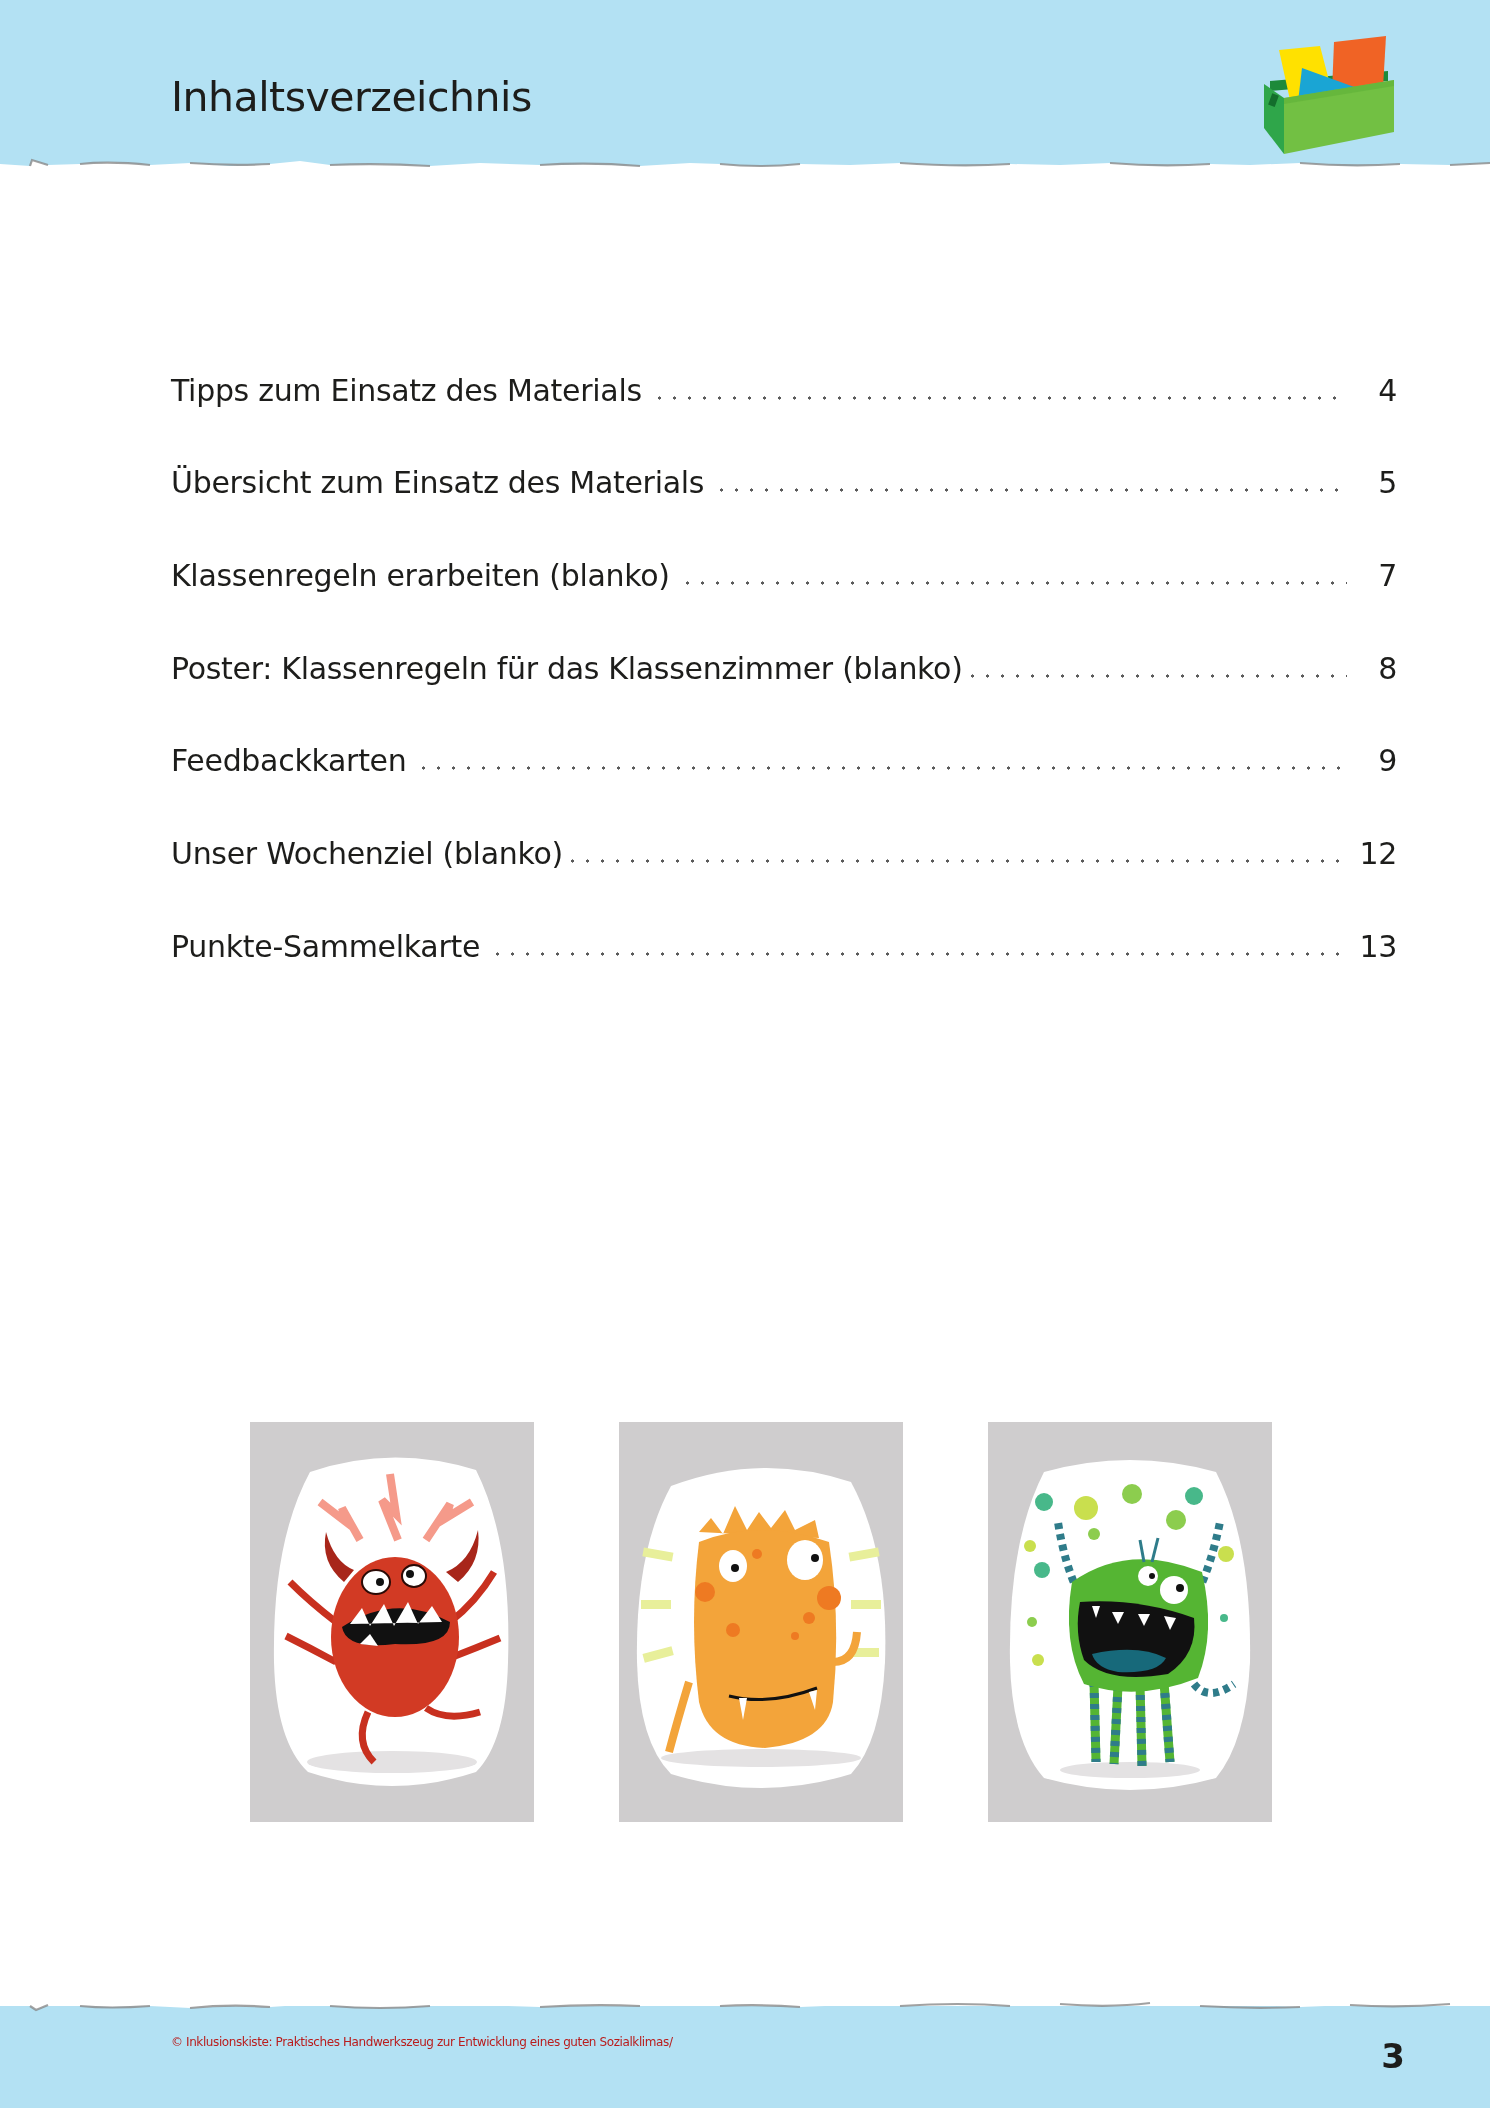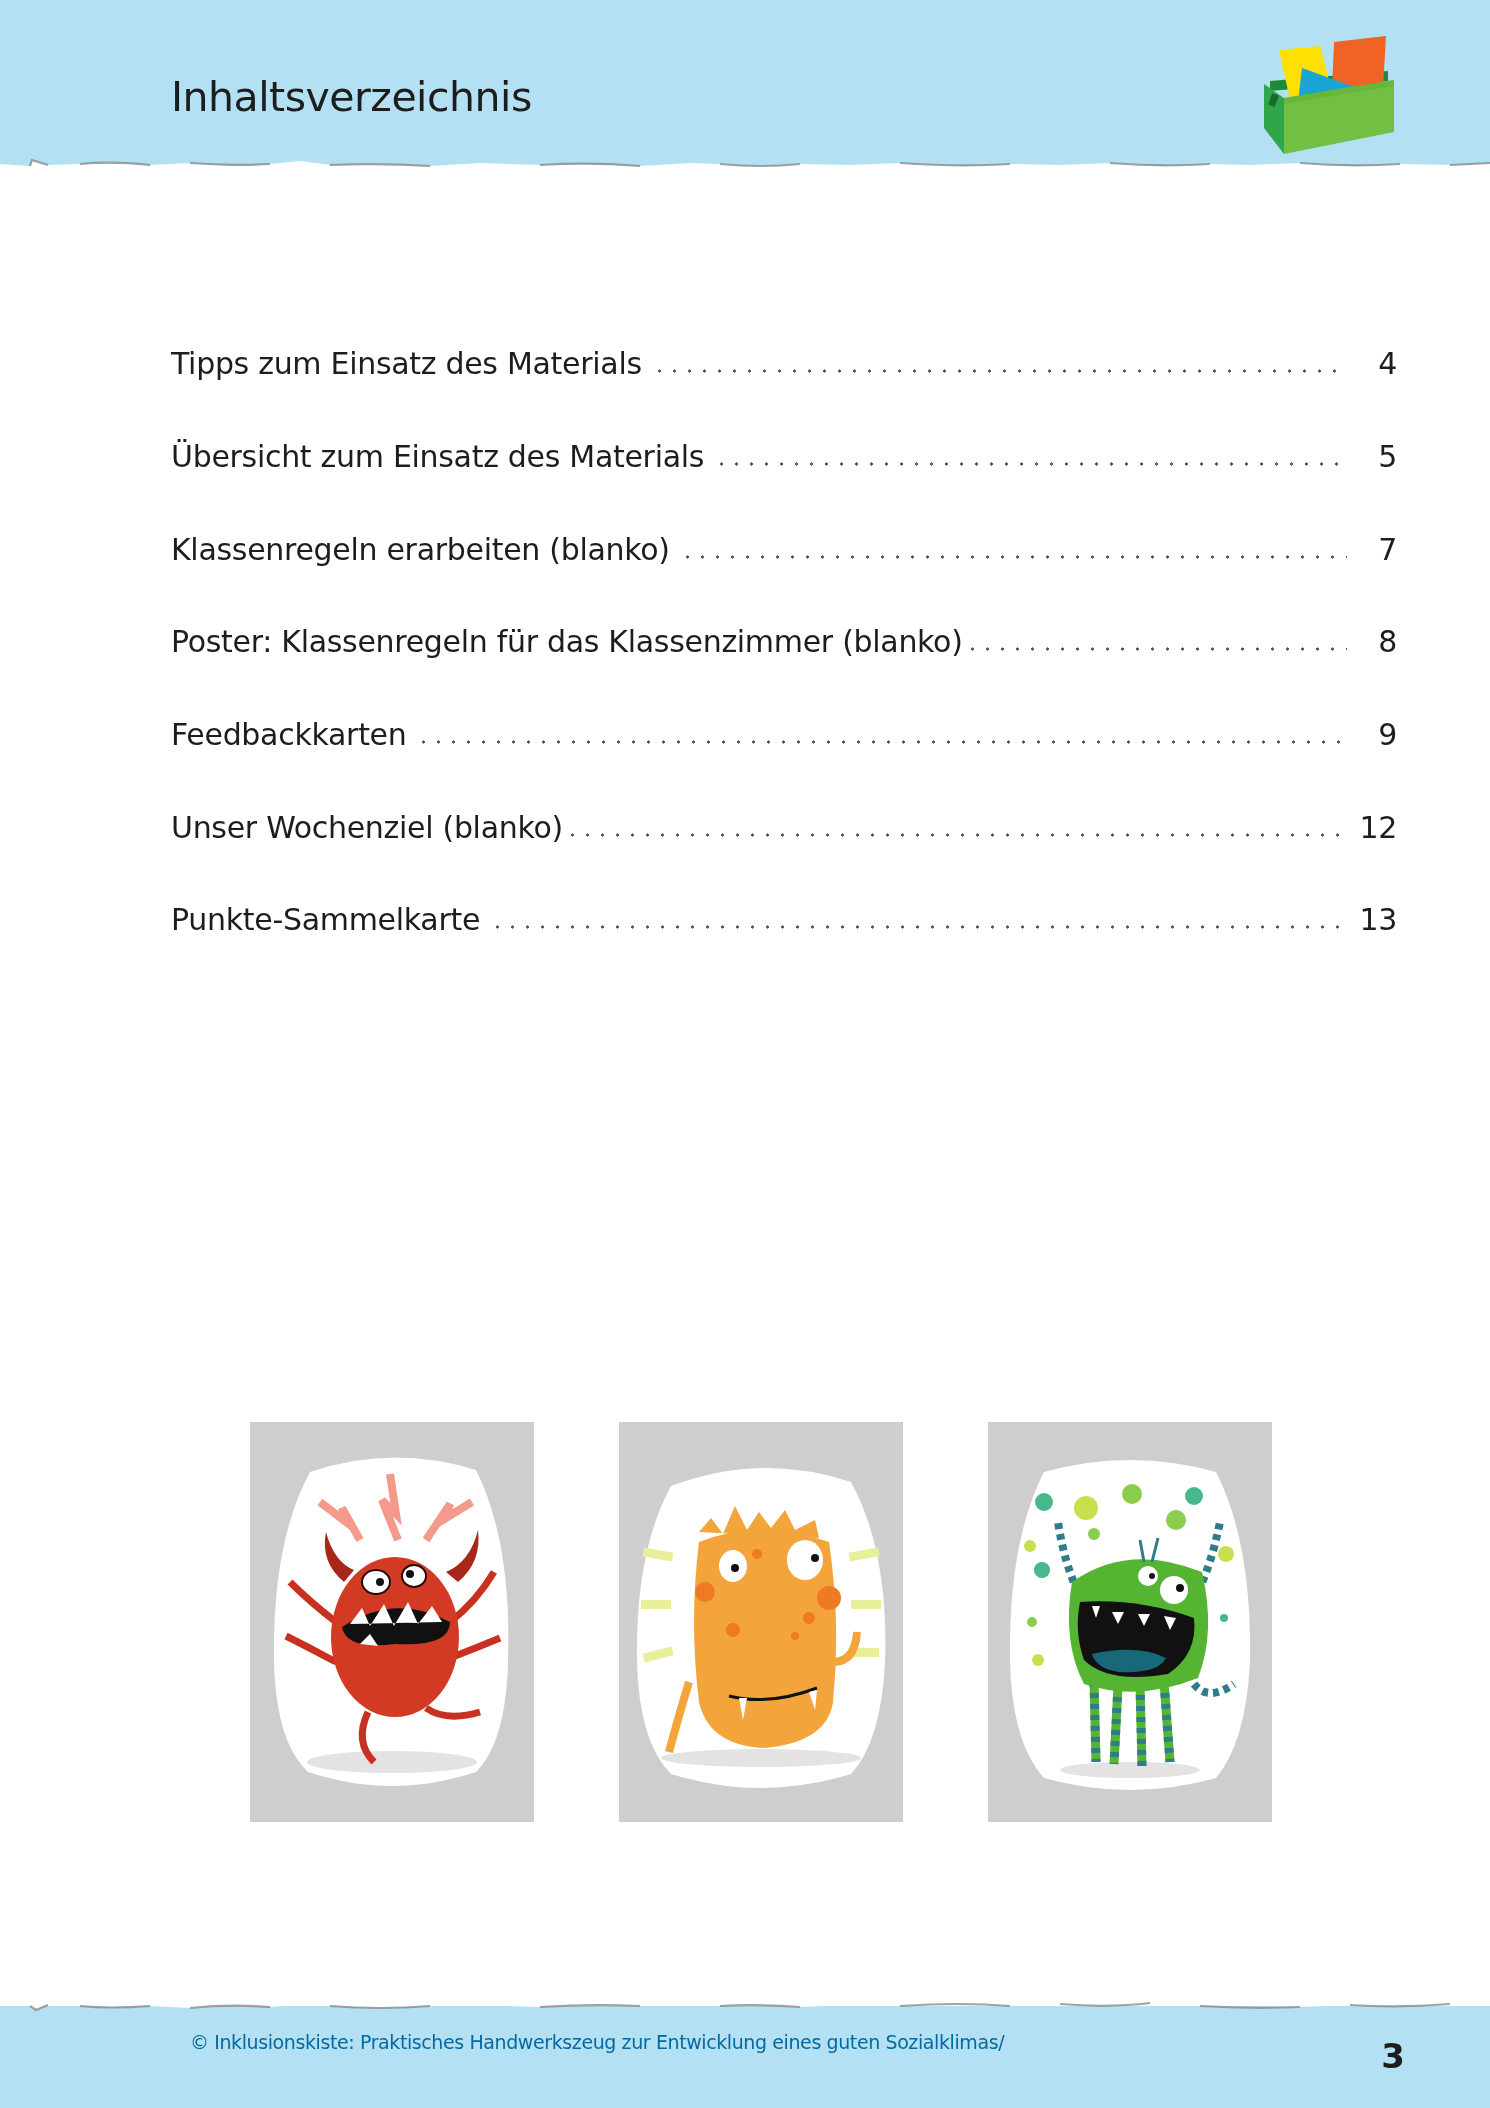--- a/index.html
+++ b/index.html
@@ -52,21 +52,21 @@
     .toc {
       position: absolute;
       left: 171px;
       top: 318px;
       width: 1226px;
     }
     .toc-row {
       position: relative;
       height: 92.7px;
       display: flex;
-      align-items: center;
+      align-items: flex-end;
       cursor: pointer;
     }
     .toc-row .row-inner {
       display: flex;
       align-items: baseline;
       width: 100%;
       font-size: 30px;
       line-height: 40px;
       color: #1d1d1b;
       letter-spacing: -0.3px;
@@ -112,25 +112,24 @@
       left: 0;
       top: 2006px;
       width: 1490px;
       height: 102px;
       background: #b3e1f3;
     }
     .footer-text {
       position: absolute;
       left: 171px;
       top: 2030px;
-      font-size: 19px;
+      font-size: 12px;
       line-height: 25px;
-      color: #0369a1;
+      color: #b91c1c;
       letter-spacing: -0.4px;
-      margin-left: 19px;
     }
     .footer-text div { white-space: nowrap; }
     .footer-page {
       position: absolute;
       left: 1365px;
       top: 2036px;
       width: 40px;
       text-align: right;
       font-size: 34px;
       font-weight: bold;

